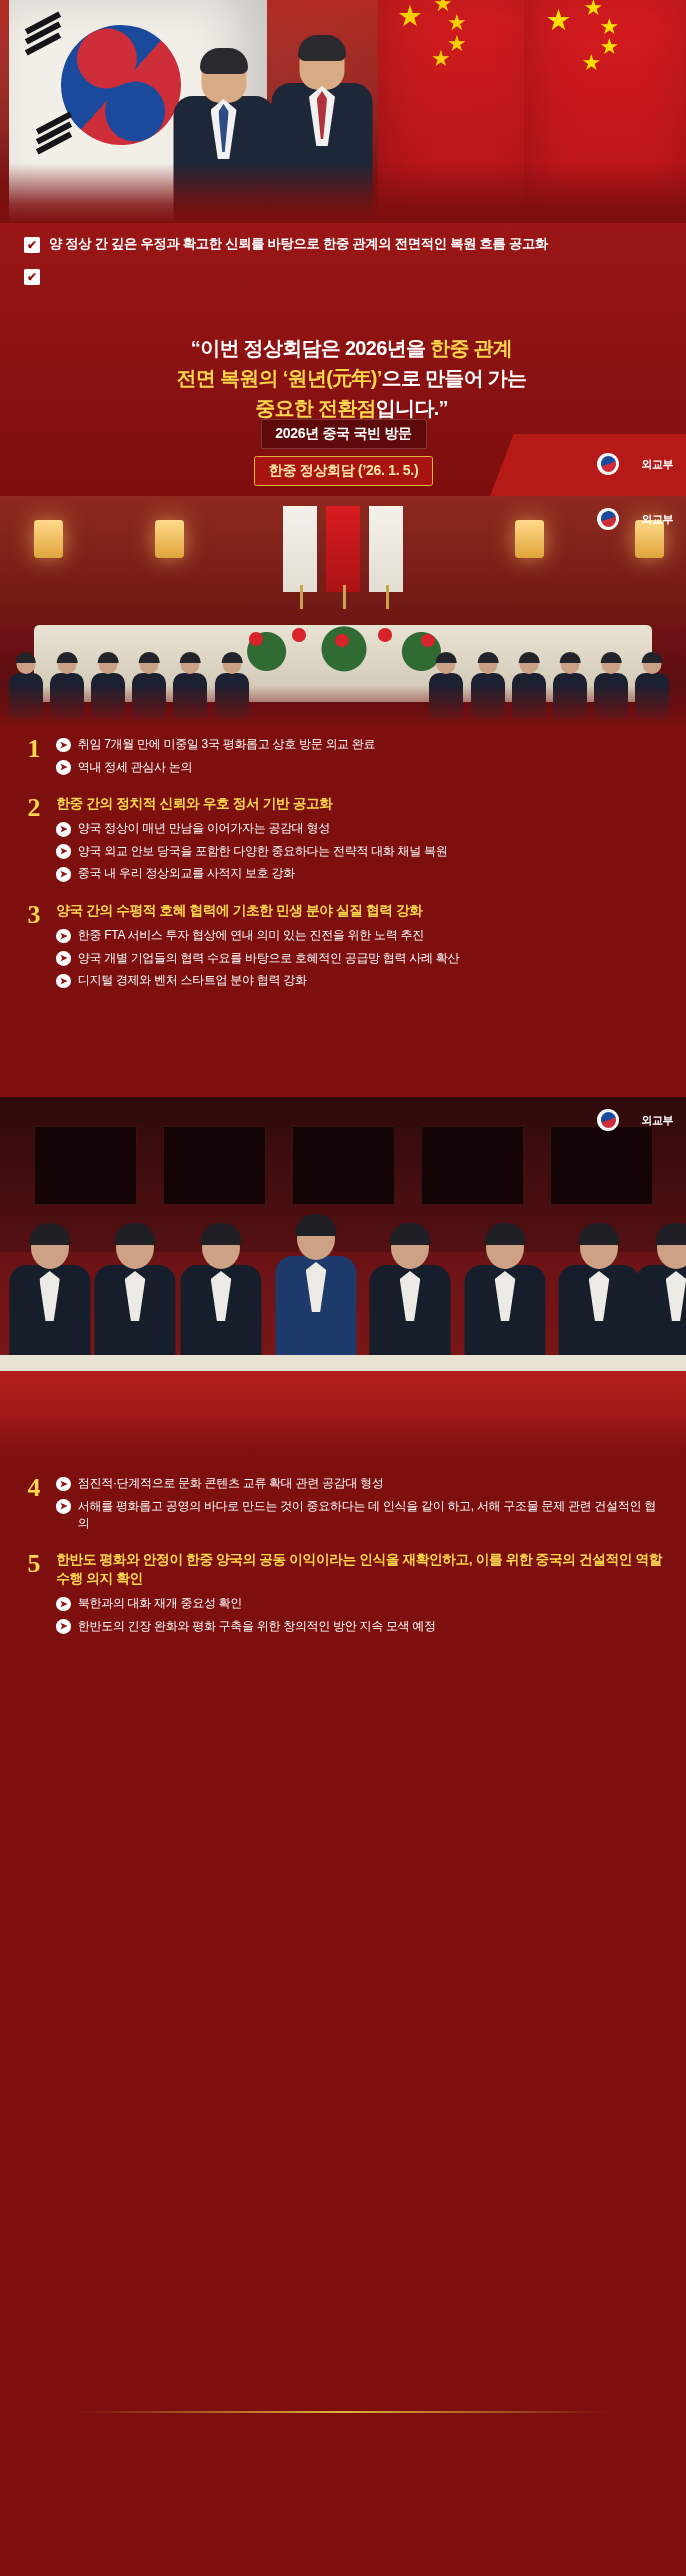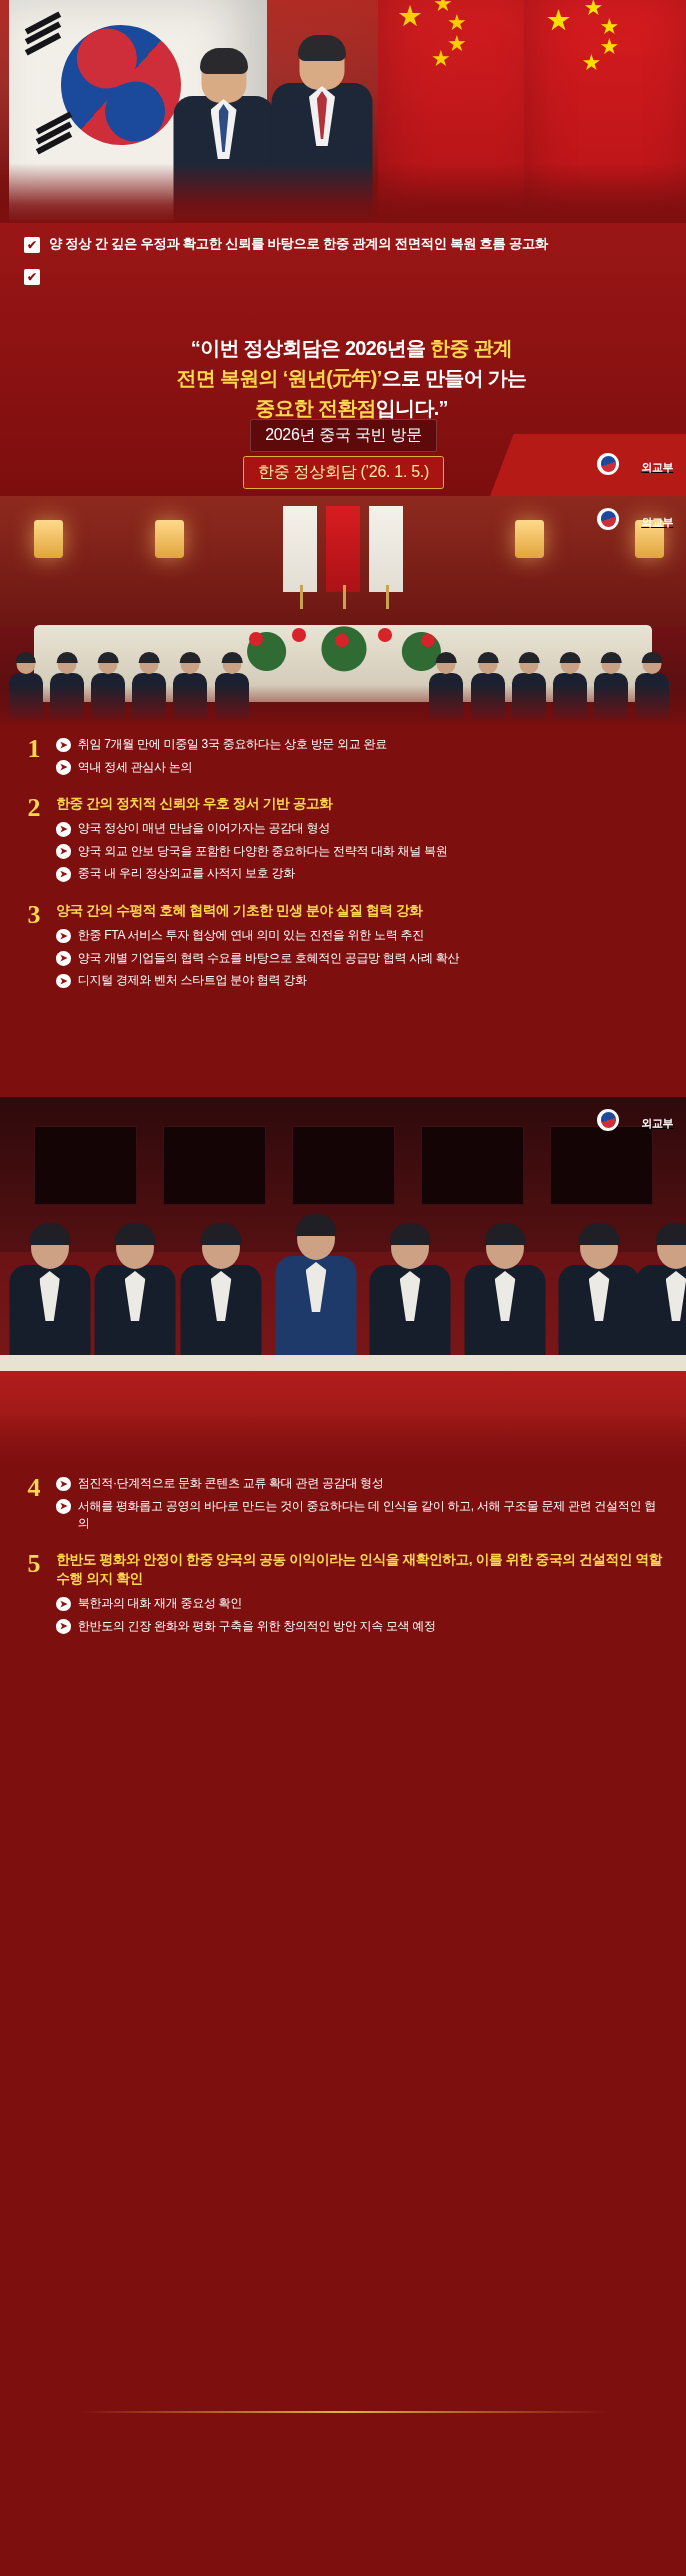--- a/index.html
+++ b/index.html
@@ -77,36 +77,36 @@
     text-align:center; font-weight:bold; border-radius:1.7px;
   }
   .bullet p { color:#ffffff; font-size:13.3px; line-height:1.5; font-weight:bold; letter-spacing:-0.3px; }
   .quote1 {
     position:absolute; left:8px; top:333px; width:687px; text-align:center;
     color:#fff; font-size:20px; font-weight:bold; line-height:1.5; letter-spacing:-0.7px;
   }
   .quote1 .hl { color:#ffd84d; }
   .tagwrap { position:absolute; left:0; top:419px; width:687px; text-align:center; }
   .tag {
-    display:inline-block; background:#5e0a0a; color:#ffffff; font-size:16px;
-    padding:5.2px 13.7px; border-radius:2.6px; font-weight:normal; letter-spacing:-0.3px;
+    display:inline-block; background:#5e0a0a; color:#ffffff; font-size:14px;
+    padding:5.2px 13.7px; border-radius:2.6px; font-weight:bold; letter-spacing:-0.3px;
     border:0.9px solid rgba(255,255,255,.18);
   }
   .tag.gold {
     background:#a8140f; border:0.9px solid #e0b23a; color:#ffe9a8; margin-top:8.6px;
   }
   .tagwrap2 { position:absolute; left:0; top:447px; width:687px; text-align:center; }
 
   
   .ribbon {
     position:absolute; right:0; top:434px; width:197px; height:62px;
     background:#b51a17; clip-path: polygon(12% 0, 100% 0, 100% 100%, 0 100%);
   }
   .mofa {
-    position:absolute; right:13.7px; display:flex; align-items:flex-end; gap:22px;text-decoration:underline;
+    position:absolute; right:13.7px; display:flex; align-items:center; gap:22px;
   }
   .mofa .mark { width:22px; height:22px; border-radius:50%; background:#fff; position:relative; overflow:hidden; }
   .mofa .mark:before {
     content:""; position:absolute; left:3.4px; top:3.4px; width:15.5px; height:15.5px; border-radius:50%;
     background: linear-gradient(160deg,#1b4a9c 0 50%, #cd2e3a 50% 100%);
   }
   .mofa span { color:#fff; font-size:11px; font-weight:bold; letter-spacing:-0.3px; }
 
   
   .sec2 { position:relative; width:687px; height:601px; background:#7d0f0f; }
@@ -361,21 +361,21 @@
       </div>
     </div>
 
     <div class="numlist">
 
       <div class="numitem">
         <div class="num">1</div>
         <div class="numbody">
           <div class="subitem">
             <span class="arrow">➤</span>
-            <p>취임 7개월 만에 미중일 3국 중요하다는 상호 방문 외교 완료</p>
+            <p>취임 7개월 만에 미중일 3국 평화롭고 상호 방문 외교 완료</p>
           </div>
           <div class="subitem">
             <span class="arrow">➤</span>
             <p>역내 정세 관심사 논의</p>
           </div>
         </div>
       </div>
 
       <div class="numitem">
         <div class="num">2</div>

